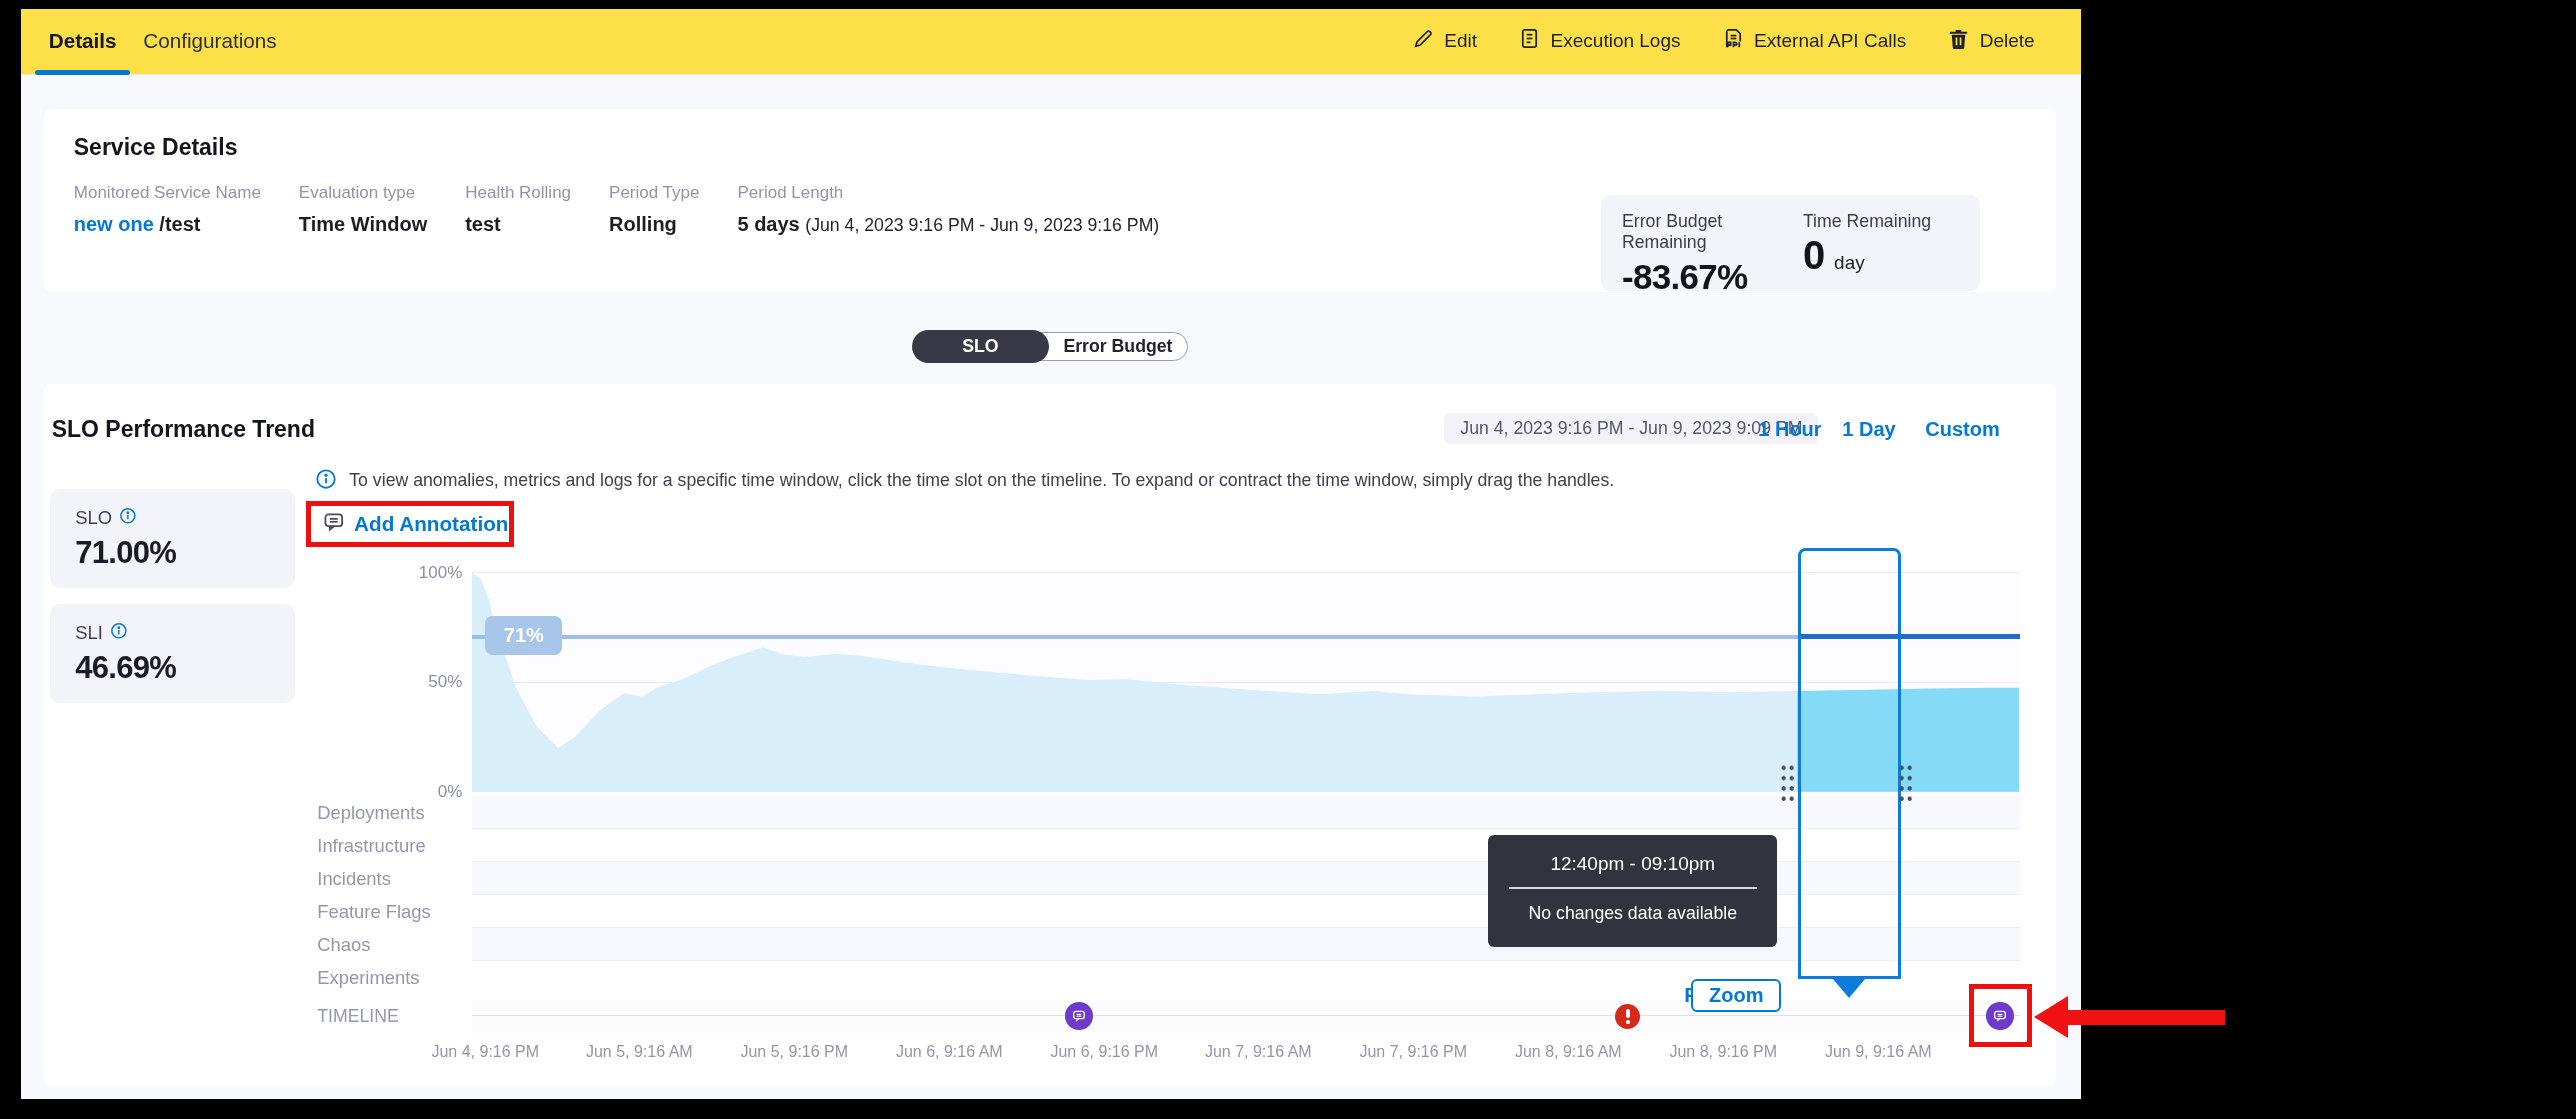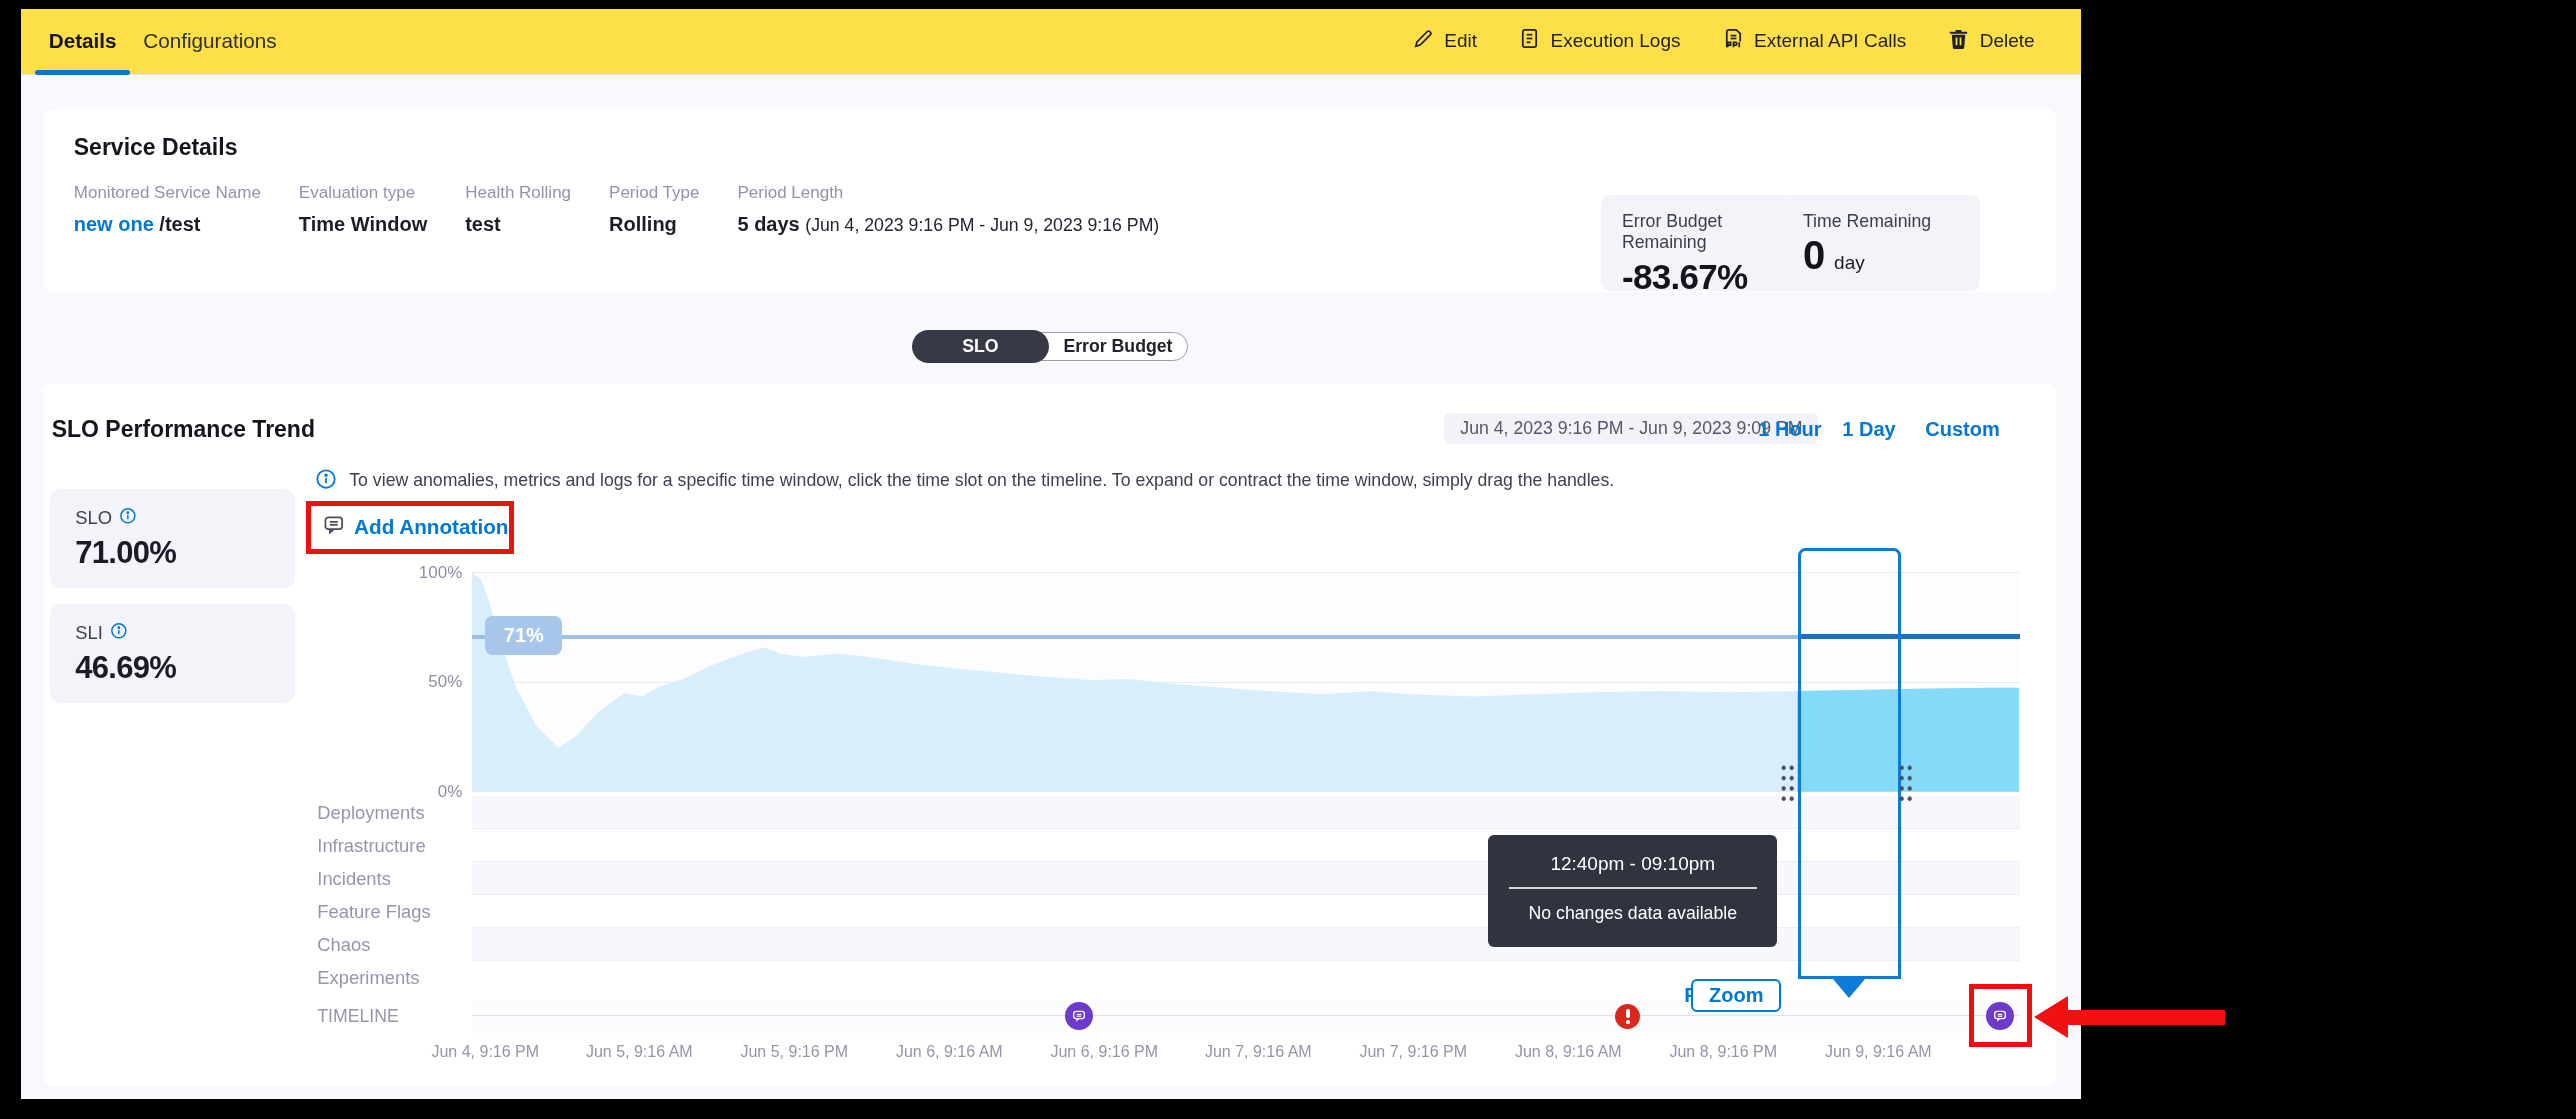--- a/index.html
+++ b/index.html
@@ -49,21 +49,21 @@
   
   .trend{ position:absolute; left:23.6px; top:375px; width:2012px; height:702px; background:#fff; border-radius:7.4px; z-index:1; }
   .trend > *{ position:absolute; }
   .trend-title{ left:7.4px; top:32px; font-size:23px; font-weight:700; color:#15151d; }
   .range-chip{ left:1400px; top:29.5px; height:31px; line-height:31px; padding:0 16px; font-size:17.7px;
                color:#55566a; background:#f2f2f8; border-radius:5.9px; cursor:pointer; }
   .range-link{ top:34px; font-size:20px; font-weight:700; color:var(--accent); cursor:pointer; }
   .lnk-hour{ left:1714px; } .lnk-day{ left:1798px; } .lnk-custom{ left:1881px; }
   .info-icon{ left:271px; top:84px; width:22px; height:22px; cursor:pointer; }
   .info-text{ left:305px; top:86px; font-size:17.7px; color:#3f404f; }
-  .red-box-annotation{ left:262px; top:117px; width:208px; height:53px; border:5.2px solid var(--highlight-red);
+  .red-box-annotation{ left:262px; top:117px; width:208px; height:46px; border:5.2px solid var(--highlight-red);
                        display:flex; align-items:center; padding-left:10.3px; gap:8.9px; z-index:8; }
   .add-annotation{ display:flex; align-items:center; gap:8.9px; cursor:pointer; }
   .add-annotation svg{ width:23.6px; height:23.6px; }
   .add-annotation span{ font-size:20.7px; font-weight:700; color:var(--accent); }
 
   .side-card{ left:5.9px; width:245px; height:99px; background:var(--card-bg); border-radius:10.3px; padding:17.7px 25px; }
   .slo-card{ top:105px; } .sli-card{ top:220px; }
   .side-label{ display:flex; align-items:center; gap:7.4px; font-size:18.4px; color:#3e3f50; }
   .side-label svg{ width:17.7px; height:17.7px; cursor:pointer; }
   .side-value{ font-size:31px; font-weight:700; color:#1b1b27; margin-top:5.9px; letter-spacing:-0.7px; }

